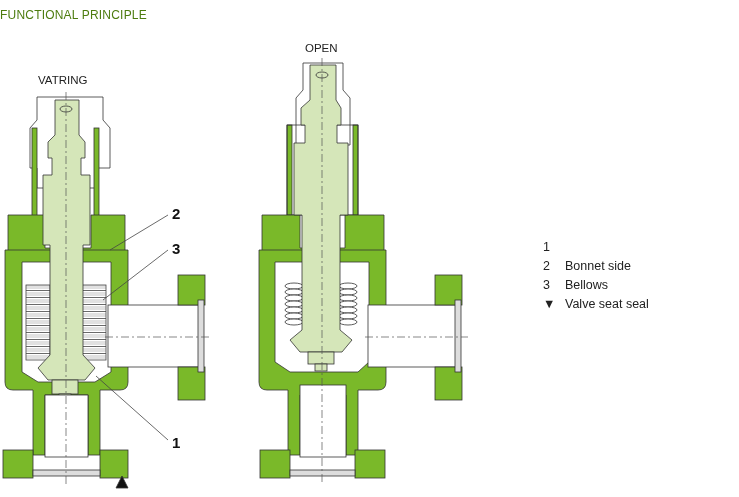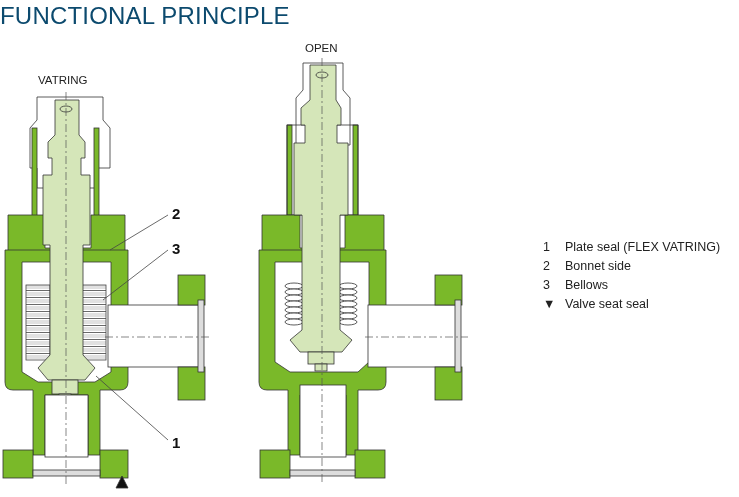--- a/index.html
+++ b/index.html
@@ -1,17 +1,17 @@
 <!DOCTYPE html>
 <html><head>
 <meta charset="utf-8">
 <style>
   html,body{margin:0;padding:0;background:#ffffff;}
   body{width:739px;height:497px;position:relative;overflow:hidden;font-family:"Liberation Sans",sans-serif;}
-  .title{position:absolute;left:0;top:2px;font-size:24px;letter-spacing:0.2px;color:#0c4a6e;font-family:"Liberation Sans",sans-serif;}
+  .title{position:absolute;left:0;top:8px;font-size:12px;letter-spacing:0.2px;color:#4d7c0f;font-family:"Liberation Sans",sans-serif;}
   .state-label{position:absolute;font-size:11.5px;color:#222;font-family:"Liberation Sans",sans-serif;text-align:center;}
   .callout-num{position:absolute;font-size:15px;font-weight:bold;color:#111;font-family:"Liberation Sans",sans-serif;}
   .legend{position:absolute;left:543px;top:237px;font-size:12.5px;color:#222;font-family:"Liberation Sans",sans-serif;}
   .legend-row{display:flex;height:19px;align-items:center;}
   .legend-key{width:22px;display:inline-block;}
   svg{position:absolute;left:0;top:0;}
 </style>
 </head>
 <body>
 
@@ -115,21 +115,20 @@
   </g>
 </svg>
 
 <div class="callout-num" style="left:172px;top:205px;">2</div>
 <div class="callout-num" style="left:172px;top:240px;">3</div>
 <div class="callout-num" style="left:172px;top:434px;">1</div>
 
 <div class="legend">
   <div class="legend-row">
     <span class="legend-key">1</span>
-    <span>Plate seal (FLEX VATRING)</span>
   </div>
   <div class="legend-row">
     <span class="legend-key">2</span>
     <span>Bonnet side</span>
   </div>
   <div class="legend-row">
     <span class="legend-key">3</span>
     <span>Bellows</span>
   </div>
   <div class="legend-row">

